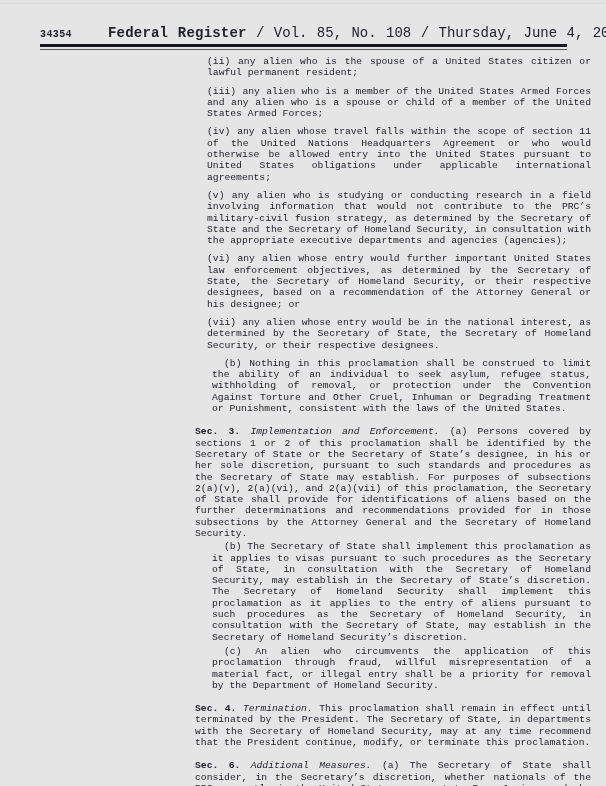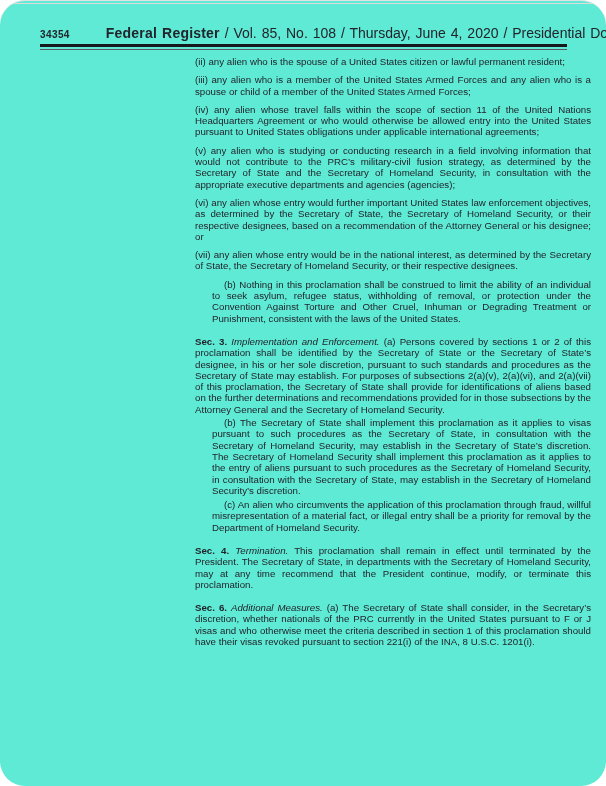--- a/index.html
+++ b/index.html
@@ -4,27 +4,26 @@
 <style>
   html, body {
     margin: 0;
     padding: 0;
     background: #ffffff;
   }
   .page {
     position: relative;
     width: 606px;
     height: 786px;
-    background: #5eead4;
+    background: #e5e5e5;
     overflow: hidden;
-    font-family: Liberation Sans, sans-serif;
+    font-family: Liberation Mono, monospace;
     color: #22242c;
     box-sizing: border-box;
     border-top: 1px solid #e2e2e4;
-    border-radius: 25px;
   }
   .top-edge {
     position: absolute;
     top: 2px;
     left: 0;
     width: 606px;
     height: 1px;
     background: #dcdcde;
   }
   .fr-header {
@@ -66,21 +65,21 @@
     width: 396px;
     font-size: 9.7px;
     line-height: 11.3px;
     text-align: justify;
   }
   .doc-body p {
     margin: 0;
     padding: 0;
   }
   p.clause {
-    margin: 0 0 7px 0;
+    margin: 0 0 7px 12px;
   }
   p.lettered {
     margin: 1px 0 3px 17px;
     text-indent: 12px;
   }
   p.section {
     margin: 12px 0 2px 0;
   }
   p.section .sec-label {
     font-weight: bold;

